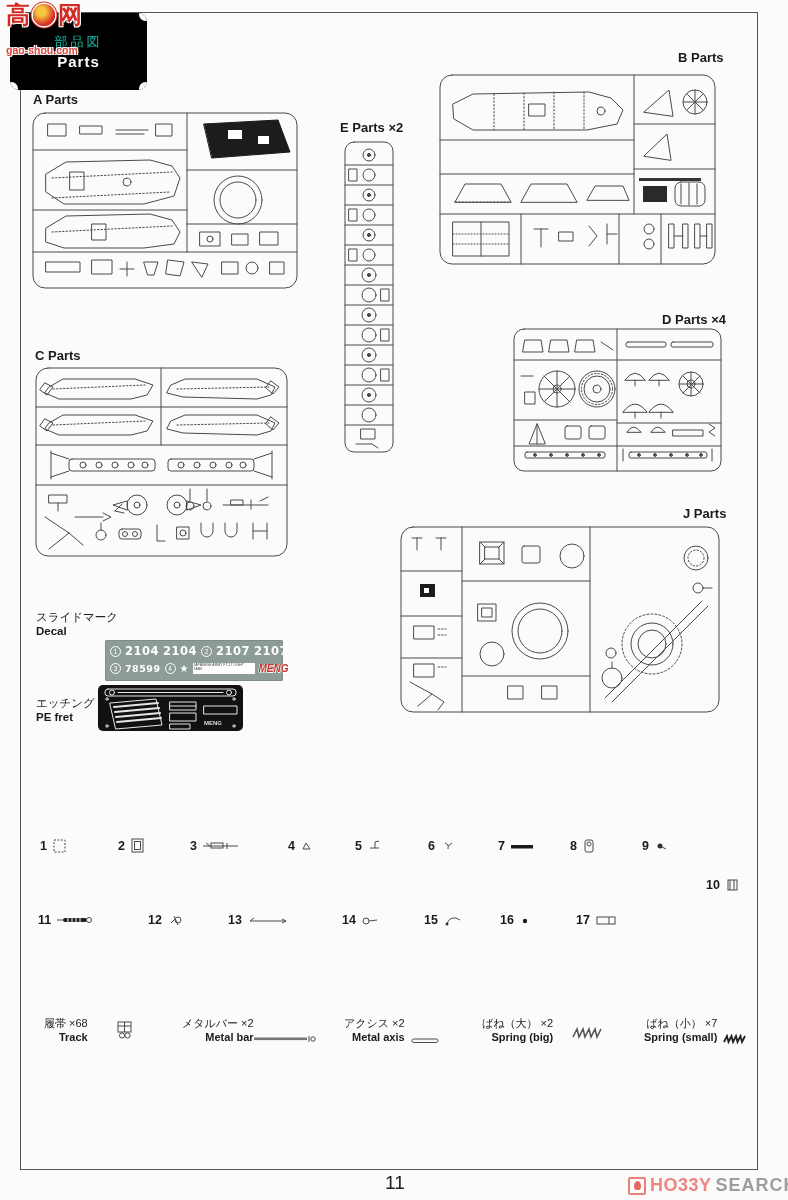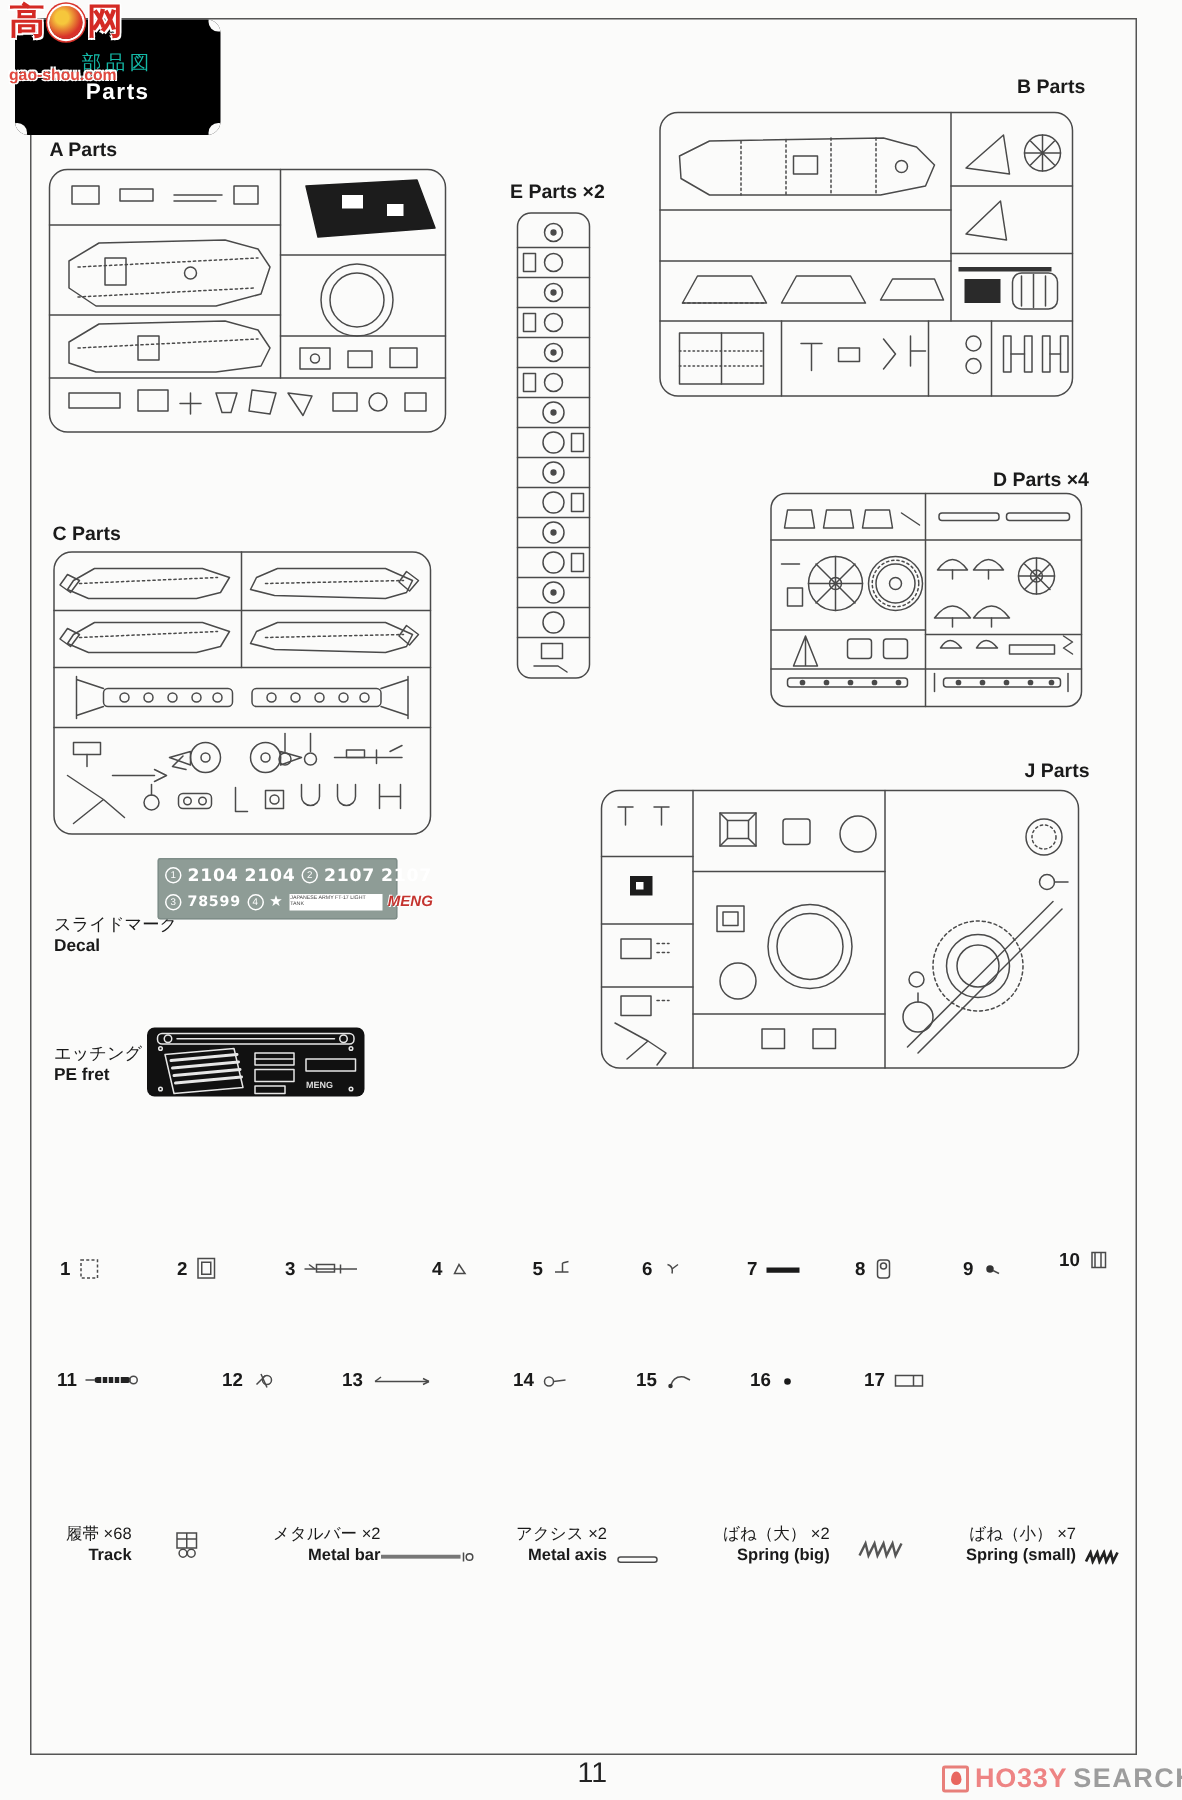--- a/index.html
+++ b/index.html
@@ -20,21 +20,21 @@
     text-shadow:-1px -1px 0 #fff,1px -1px 0 #fff,-1px 1px 0 #fff,1px 1px 0 #fff;}
   .wm-badge{width:22px;height:22px;border-radius:50%;
     background:radial-gradient(circle at 38% 35%,#f6c73c 22%,#d8322a 65%);
     box-shadow:0 0 0 1.5px #fff,0 0 0 2.5px #d8322a;}
   .wm-url{margin-top:18px;font-size:10.5px;font-weight:bold;color:#e0483e;
     text-shadow:-1px -1px 0 #fff,1px -1px 0 #fff,-1px 1px 0 #fff,1px 1px 0 #fff;}
   
   .splabel{position:absolute;font-weight:bold;font-size:13px;white-space:nowrap;}
   .spwrap{position:absolute;}
   
-  .ds{position:absolute;left:105px;top:572px;width:160px;height:41px;background:#8e9c96;
+  .ds{position:absolute;left:105px;top:640px;width:178px;height:41px;background:#8e9c96;
       border-radius:2px;box-shadow:inset 0 0 0 1px #7e8d88;}
   .ds-row{position:absolute;display:flex;align-items:center;gap:4px;}
   .circ{width:9px;height:9px;border:1px solid #fff;border-radius:50%;color:#fff;font-size:6.5px;
         display:inline-flex;align-items:center;justify-content:center;flex:0 0 auto;}
   .stencil{color:#fff;font-weight:800;font-size:11.5px;letter-spacing:0.5px;
            font-family:"DejaVu Sans",sans-serif;}
   .stencil.sm{font-size:9.5px;}
   .star{color:#fff;font-size:10px;}
   .decal-card{background:#fff;width:60px;height:11px;overflow:hidden;font-size:3.5px;line-height:1.2;
               color:#444;padding:0 1px;flex:0 0 auto;}
@@ -538,21 +538,21 @@
   </div>
   <div class="pitem" style="left:642px;top:838px">
     <span class="pnum">9</span>
     <svg width="16" height="14">
         <g stroke="#4a4a4a" fill="none">
           <circle cx="6" cy="7" r="2.5" fill="#333" stroke="none"></circle>
           <path d="M8,8 l4,2"></path>
         </g>
       </svg>
   </div>
-  <div class="pitem" style="left:706px;top:832px">
+  <div class="pitem" style="left:706px;top:877px">
     <span class="pnum">10</span>
     <svg width="16" height="16">
         <g stroke="#4a4a4a" fill="none">
           <rect x="3" y="3" width="9" height="10"></rect>
           <line x1="5" y1="3" x2="5" y2="13"></line>
           <line x1="9" y1="3" x2="9" y2="13"></line>
         </g>
       </svg>
   </div>
 

